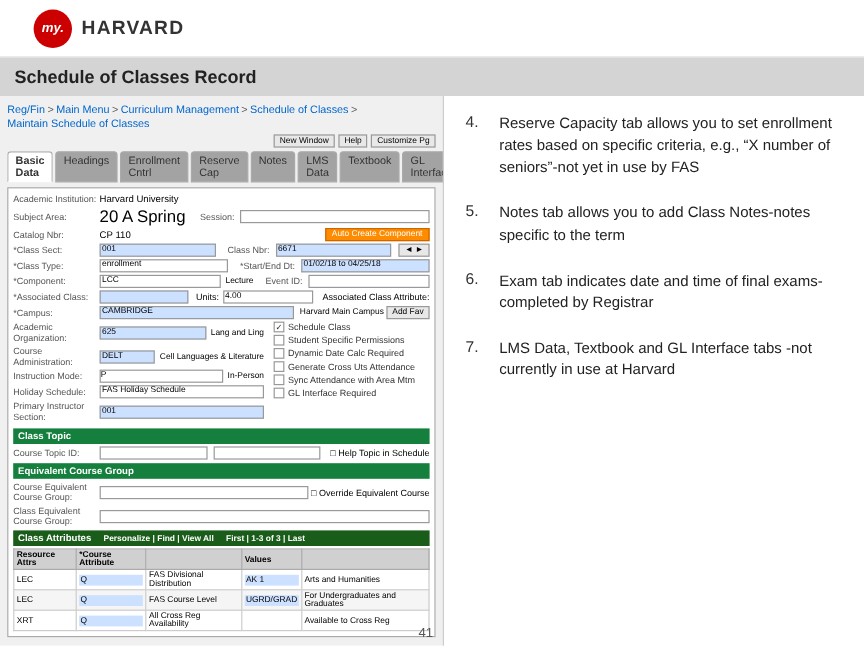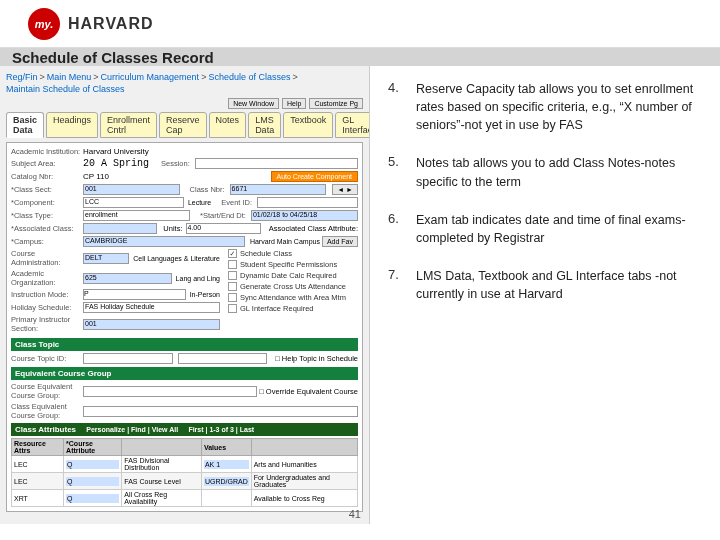--- a/index.html
+++ b/index.html
@@ -44,21 +44,21 @@
       font-weight: bold;
       color: #333;
       letter-spacing: 1px;
     }
     .page-title-bar {
       background: #d4d4d4;
       padding: 6px 12px;
       font-size: 15px;
       font-weight: bold;
       color: #222;
-      height: 18px;
+      height: 32px;
       display: flex;
       align-items: center;
     }
 
     
     .main-content {
       display: flex;
       height: calc(540px - 82px);
     }
 
@@ -88,21 +88,21 @@
       color: #555;
     }
 
     
     .tabs-row {
       display: flex;
       gap: 2px;
       margin-bottom: 4px;
     }
     .tab {
-      background: #fef9c3;
+      background: #a3a3a3;
       border: 1px solid #aaa;
       border-radius: 3px 3px 0 0;
       padding: 2px 6px;
       font-size: 9px;
       color: #333;
       cursor: pointer;
     }
     .tab.active {
       background: #fff;
       border-bottom-color: #fff;
@@ -306,21 +306,21 @@
     </div>
 
     <div class="form-area">
 
       <div class="mini-row">
         <span class="mini-label">Academic Institution:</span>
         <span style="font-size:8px; color:#000;">Harvard University</span>
       </div>
       <div class="mini-row">
         <span class="mini-label">Subject Area:</span>
-        <span style="font-size:10px; color:#000;font-family:Liberation Mono, monospace;">20 A Spring</span>
+        <span style="font-size:14px; color:#000;">20 A Spring</span>
         <span style="margin-left:10px; font-size:7.5px; color:#555;">Session:</span>
         <div class="mini-input" style="width:30px; margin-left:3px;"></div>
       </div>
       <div class="mini-row">
         <span class="mini-label">Catalog Nbr:</span>
         <span style="font-size:8px; color:#000;">CP 110</span>
         <div style="margin-left:auto;">
           <button class="btn-orange">Auto Create Component</button>
         </div>
       </div>
@@ -329,31 +329,31 @@
       <div class="mini-row">
         <span class="mini-label">*Class Sect:</span>
         <div class="mini-input blue-bg" style="width:35px;"><span style="font-size:7px; padding:1px;">001</span></div>
         <span style="margin-left:8px; font-size:7.5px; color:#555;">Class Nbr:</span>
         <div class="mini-input blue-bg" style="width:40px; margin-left:3px;"><span style="font-size:7px; padding:1px;">6671</span></div>
         <div style="display:flex; align-items:center; gap:2px; margin-left:4px;">
           <button class="btn-small" style="font-size:7px;">◄ ►</button>
         </div>
       </div>
       <div class="mini-row">
+        <span class="mini-label">*Class Type:</span>
+        <div class="mini-input" style="width:55px;"><span style="font-size:7px; padding:1px;">enrollment</span></div>
+        <span style="margin-left:8px; font-size:7.5px; color:#555;">*Start/End Dt:</span>
+        <div class="mini-input blue-bg" style="width:75px; margin-left:3px;"><span style="font-size:7px; padding:1px;">01/02/18 to 04/25/18</span></div>
+      </div>
+      <div class="mini-row">
         <span class="mini-label">*Component:</span>
         <div class="mini-input" style="width:30px;"><span style="font-size:7px; padding:1px;">LCC</span></div>
         <span style="font-size:7px; margin-left:2px;">Lecture</span>
         <span style="margin-left:8px; font-size:7.5px; color:#555;">Event ID:</span>
         <div class="mini-input" style="width:45px; margin-left:3px;"></div>
-      </div>
-      <div class="mini-row">
-        <span class="mini-label">*Class Type:</span>
-        <div class="mini-input" style="width:55px;"><span style="font-size:7px; padding:1px;">enrollment</span></div>
-        <span style="margin-left:8px; font-size:7.5px; color:#555;">*Start/End Dt:</span>
-        <div class="mini-input blue-bg" style="width:75px; margin-left:3px;"><span style="font-size:7px; padding:1px;">01/02/18 to 04/25/18</span></div>
       </div>
       <div class="mini-row">
         <span class="mini-label">*Associated Class:</span>
         <div class="mini-input blue-bg" style="width:20px;"></div>
         <span style="margin-left:4px; font-size:7.5px;">Units:</span>
         <div class="mini-input" style="width:25px; margin-left:2px;"><span style="font-size:7px;">4.00</span></div>
         <span style="margin-left:6px; font-size:7.5px;">Associated Class Attribute:</span>
       </div>
 
       <div class="mini-row">
@@ -361,28 +361,28 @@
         <div class="mini-input blue-bg" style="width:60px;"><span style="font-size:7px; padding:1px;">CAMBRIDGE</span></div>
         <span style="font-size:7px; margin-left:3px;">Harvard Main Campus</span>
         <div style="margin-left:auto;">
           <button class="btn-small">Add Fav</button>
         </div>
       </div>
 
       <div style="display:flex; gap:8px;">
         <div style="flex:1;">
           <div class="mini-row">
+            <span class="mini-label">Academic Organization:</span>
+            <div class="mini-input blue-bg" style="width:25px;"><span style="font-size:7px; padding:1px;">625</span></div>
+            <span style="font-size:7px; margin-left:2px;">Lang and Ling</span>
+          </div>
+          <div class="mini-row">
             <span class="mini-label">Course Administration:</span>
             <div class="mini-input blue-bg" style="width:30px;"><span style="font-size:7px; padding:1px;">DELT</span></div>
             <span style="font-size:7px; margin-left:2px;">Cell Languages &amp; Literature</span>
-          </div>
-          <div class="mini-row">
-            <span class="mini-label">Academic Organization:</span>
-            <div class="mini-input blue-bg" style="width:25px;"><span style="font-size:7px; padding:1px;">625</span></div>
-            <span style="font-size:7px; margin-left:2px;">Lang and Ling</span>
           </div>
           <div class="mini-row">
             <span class="mini-label">Instruction Mode:</span>
             <div class="mini-input" style="width:20px;"><span style="font-size:7px;">P</span></div>
             <span style="font-size:7px; margin-left:2px;">In-Person</span>
           </div>
           <div class="mini-row">
             <span class="mini-label">Holiday Schedule:</span>
             <div class="mini-input" style="width:80px;"><span style="font-size:7px; padding:1px;">FAS Holiday Schedule</span></div>
           </div>

